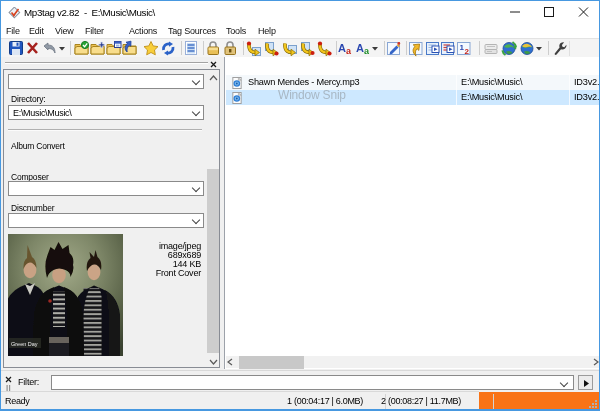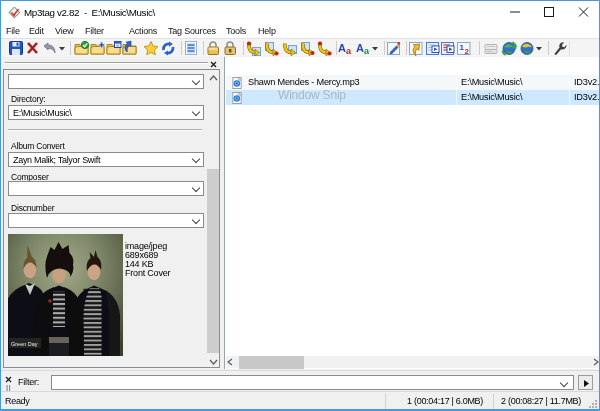--- a/index.html
+++ b/index.html
@@ -37,21 +37,21 @@
   .hsep{position:absolute;top:2px;width:1px;height:16px;background:#e2e2e2;}
   .hcell{position:absolute;top:4.5px;font-size:9px;letter-spacing:-0.2px;color:#1a1a1a;}
   .row{position:absolute;left:1px;width:399px;height:15px;text-align:right;}
   .rtext{position:absolute;top:2px;font-size:9.2px;letter-spacing:-0.2px;color:#000;white-space:pre;}
   .gline{position:absolute;width:1px;background:rgba(255,255,255,0.75);box-shadow:0 0 0 0 #fff;}
   
   #filterbar{position:absolute;left:0;top:369px;width:598px;height:21px;background:#f0f0f0;border-top:1px solid #d9d9d9;}
   #filterinput{position:absolute;left:50px;top:4px;width:521px;height:13px;background:#fff;border:1px solid #8a8a8a;}
   #fbtn{position:absolute;left:577px;top:4px;width:13px;height:13px;background:#ececec;border:1px solid #9b9b9b;}
   
-  #statusbar{position:absolute;left:0;top:390px;width:598px;height:19px;background:#f0f0f0;border-top:1px solid #d9d9d9;font-size:9px;letter-spacing:-0.3px;color:#000;}
+  #statusbar{position:absolute;left:0;top:390px;width:478px;height:19px;background:#f0f0f0;border-top:1px solid #d9d9d9;font-size:9px;letter-spacing:-0.3px;color:#000;}
   .ssep{position:absolute;top:2px;width:1px;height:15px;background:#d3d3d3;}
 </style>
 </head>
 <body>
 <div id="win">
 
   <div id="titlebar">
     <svg class="abs" style="left:7px;top:6px" width="13" height="12" viewBox="0 0 13 12">
       <rect x="2.6" y="1.6" width="7.5" height="7.5" transform="rotate(45 6.3 5.4)" fill="#eef1f5" stroke="#8c94a0" stroke-width="1"></rect>
       <path d="M3.5 5.5 L5.8 8.2 L11 1.5 L5.8 10 Z" fill="#c2391f"></path>
@@ -295,26 +295,20 @@
         </div>
       <div class="plabel" style="top:24px">Directory:</div>
       <div class="combo" style="top:35px">
           <span class="ctext">E:\Music\Music\</span>
           <span class="chev">
             <span class="chevron"></span>
           </span>
         </div>
       <div id="psep"></div>
       <div class="plabel" style="top:71px">Album Convert</div>
-      <div class="combo" style="top:82px">
-          <span class="ctext">Zayn Malik; Talyor Swift</span>
-          <span class="chev">
-            <span class="chevron"></span>
-          </span>
-        </div>
       <div class="plabel" style="top:102px">Composer</div>
       <div class="combo" style="top:111px">
           <span class="ctext"></span>
           <span class="chev">
             <span class="chevron"></span>
           </span>
         </div>
       <div class="plabel" style="top:133px">Discnumber</div>
       <div class="combo" style="top:143px">
           <span class="ctext"></span>
@@ -369,21 +363,21 @@
           <circle cx="42" cy="67" r="1.8" fill="#9e2b22"></circle>
           <rect x="41" y="103" width="20" height="6" fill="#67635d"></rect>
           <rect x="41" y="109" width="20" height="13" fill="#1d1d20"></rect>
           <ellipse cx="51" cy="41" rx="6.8" ry="8.2" fill="#c7a082"></ellipse>
           <path d="M39 44 Q35.5 31 39.5 21 L42.5 13 L46.5 16 L50.5 8 L54.5 15 L60.5 11 L61.5 19 Q66.5 23 65 31 Q66.5 36 62.5 43 Q62.5 38 57.5 36 Q51 33 45.5 36 Q40.5 38.5 39 44 Z" fill="#120d07"></path>
 
         </g>
         <rect x="1" y="104" width="32" height="10" fill="rgba(50,53,44,0.6)"></rect>
         <text x="3" y="111.5" font-family="Liberation Sans" font-size="5.5" fill="#ececec">Green Day</text>
       </svg>
-      <div class="abs" style="left:121px;top:172px;width:76px;text-align:left;font-size:9px;letter-spacing:-0.2px;color:#000;line-height:9px;">image/jpeg<br>689x689<br>144 KB<br>Front Cover</div>
+      <div class="abs" style="left:121px;top:172px;width:76px;text-align:right;font-size:9px;letter-spacing:-0.2px;color:#000;line-height:9px;">image/jpeg<br>689x689<br>144 KB<br>Front Cover</div>
 
       <div id="pscroll">
         <svg class="abs" style="left:2px;top:4px" width="9" height="6">
             <path d="M1 5 L4.5 1 L8 5" fill="none" stroke="#5a5a5a" stroke-width="1.2"></path>
           </svg>
         <div class="abs" style="left:0;top:98px;width:12px;height:184px;background:#cdcdcd"></div>
         <svg class="abs" style="left:2px;top:288px" width="9" height="6">
             <path d="M1 1 L4.5 5 L8 1" fill="none" stroke="#5a5a5a" stroke-width="1.2"></path>
           </svg>
       </div>

